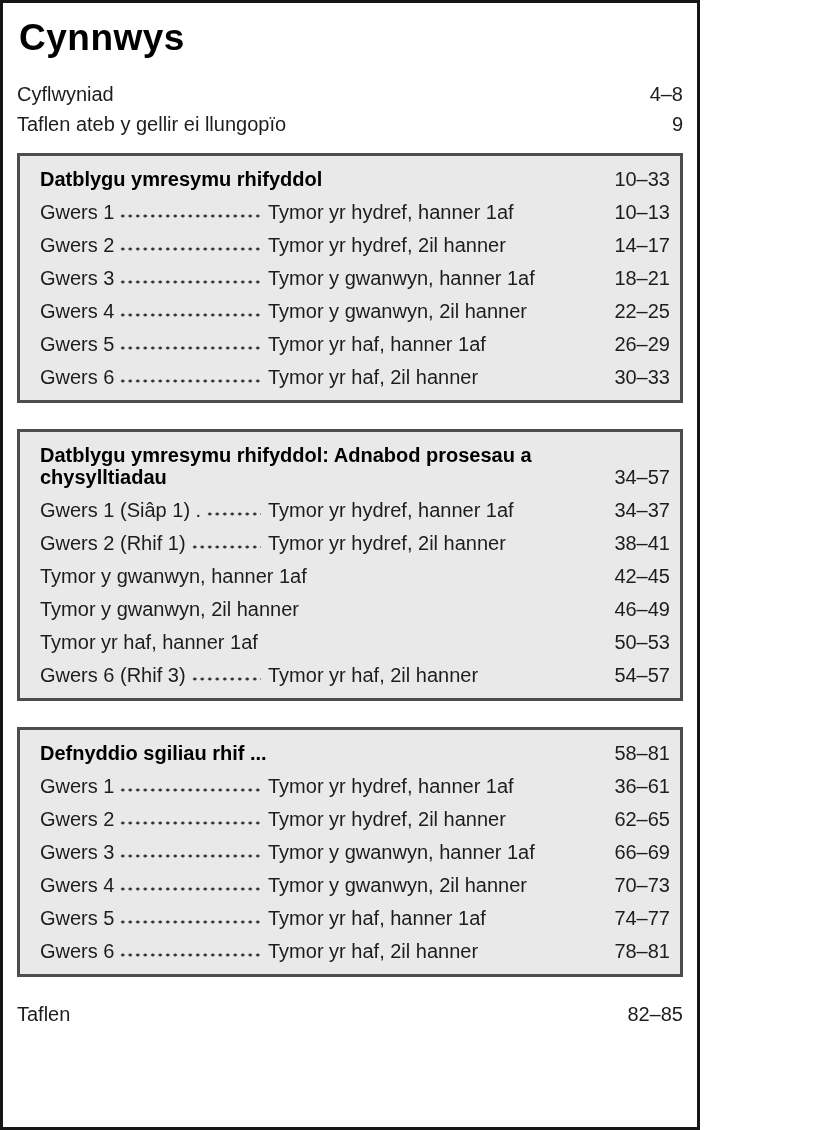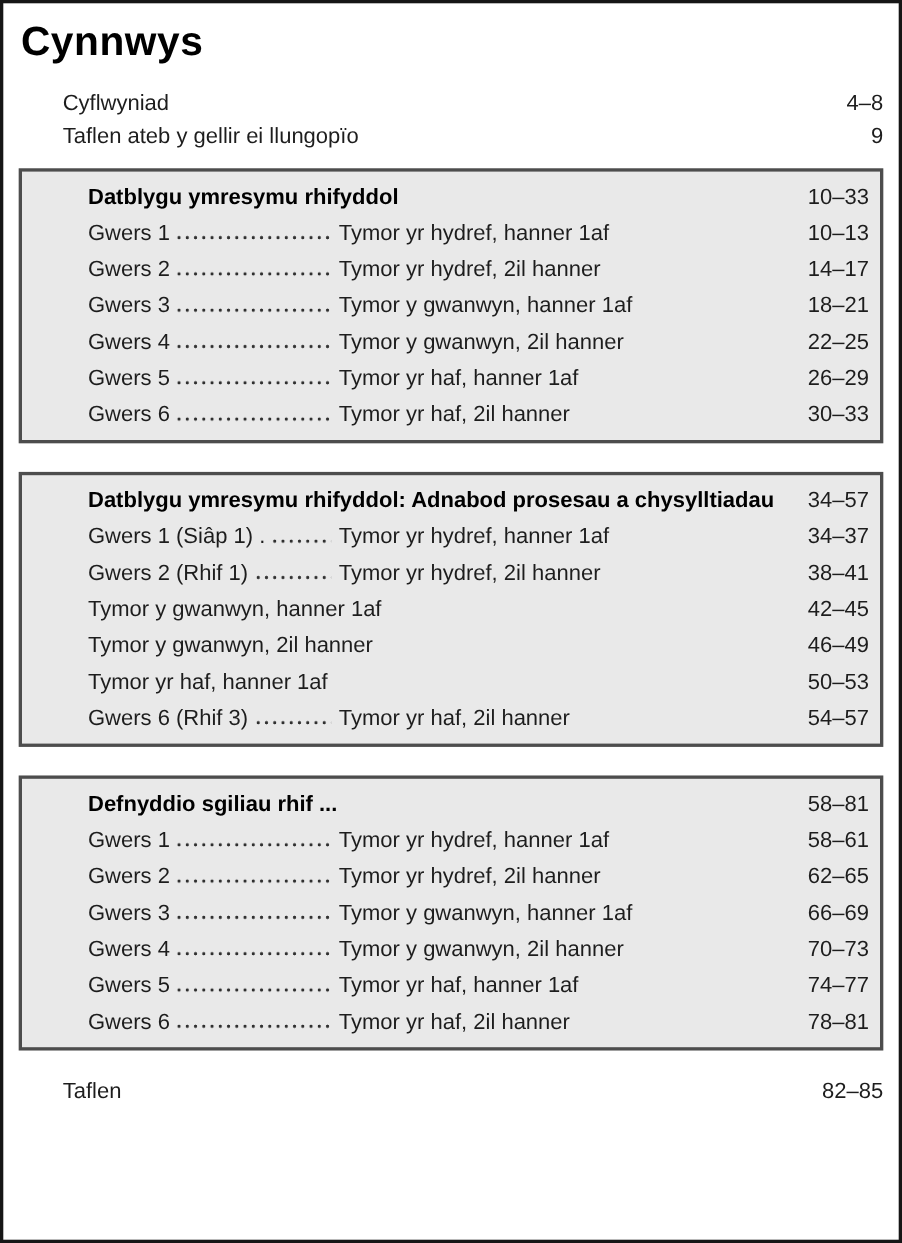--- a/index.html
+++ b/index.html
@@ -6,41 +6,40 @@
     --page-bg:#ffffff;
     --page-border:#161616;
     --box-bg:#e9e9e9;
     --box-border:#4d4d4d;
     --text:#1d1d1d;
     --dot:#2f2f2f;
   }
   *{box-sizing:border-box;}
   html,body{margin:0;padding:0;background:#fff;}
   .page{
-    width:820px;height:1130px;
+    width:700px;height:1130px;
     background:var(--page-bg);
     border:3px solid var(--page-border);
     padding:12px 14px;
     font-family:"Liberation Sans",sans-serif;
     color:var(--text);
     overflow:hidden;
   }
   h1.title{
     font-size:37px;
     font-weight:bold;
     letter-spacing:0.5px;
     color:#000;
     margin:2px 0 24px 2px;
   }
   .toc-row{
     display:flex;
-    align-items:flex-start;
+    align-items:flex-end;
     font-size:20px;
     line-height:22px;
-    margin-left:40px;
   }
   .intro .toc-row{margin-bottom:8px;}
   .dots{
     flex:1 1 auto;
     min-width:10px;
     margin:0 5px;
     background-image:radial-gradient(circle,var(--dot) 1.4px,transparent 1.7px);
     background-size:7.5px 4px;
     background-repeat:repeat-x;
     background-position:left calc(100% - 5px);
@@ -226,21 +225,21 @@
       <span class="pages">58–81</span>
     </div>
     <div>
   <div class="toc-row lesson-row">
     <span class="lesson-col">
       <span class="label">Gwers 1</span>
       <span class="dots"></span>
     </span>
     <span class="term">Tymor yr hydref, hanner 1af</span>
     <span class="dots"></span>
-    <span class="pages">58–61</span>
+    <span class="pages">36–61</span>
   </div>
 
   <div class="toc-row lesson-row">
     <span class="lesson-col">
       <span class="label">Gwers 2</span>
       <span class="dots"></span>
     </span>
     <span class="term">Tymor yr hydref, 2il hanner</span>
     <span class="dots"></span>
     <span class="pages">62–65</span>

